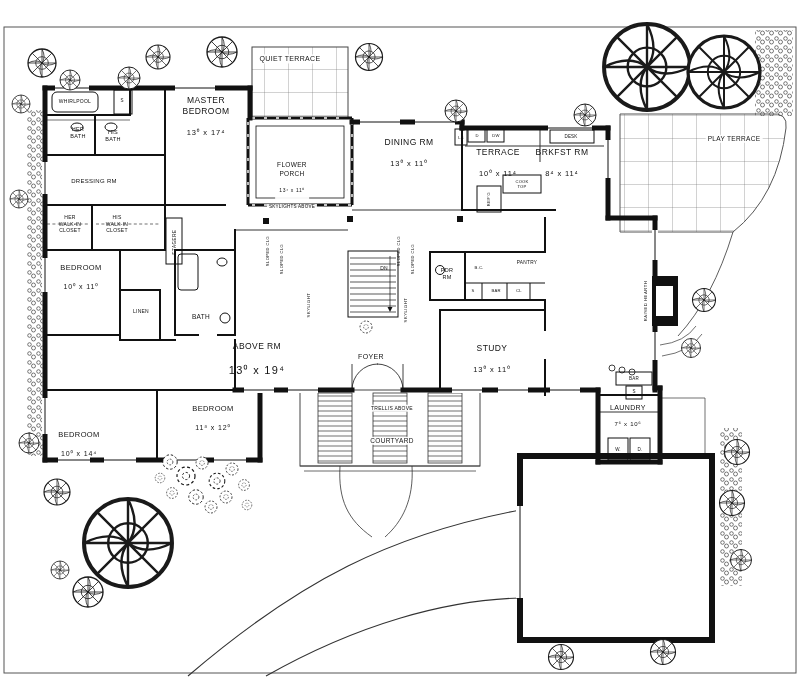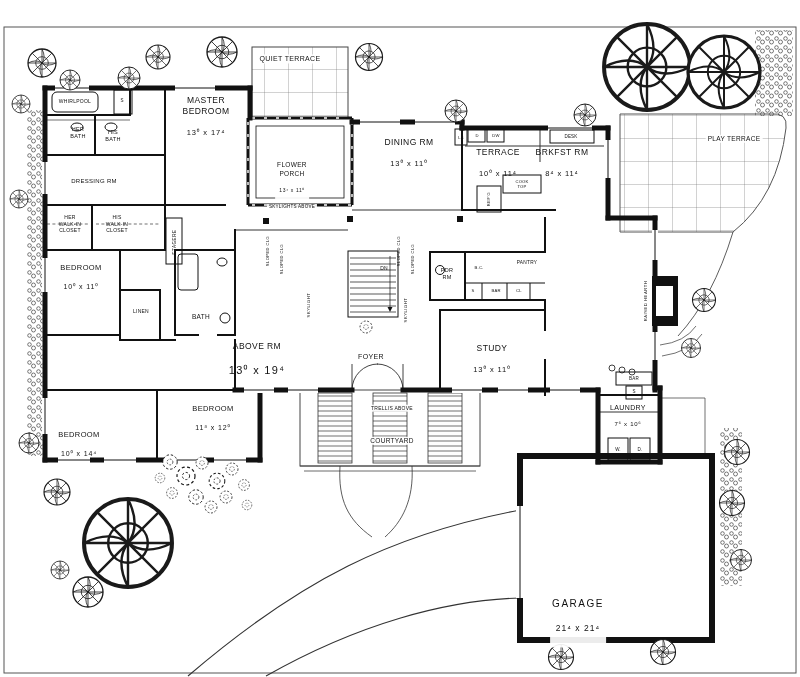--- a/index.html
+++ b/index.html
@@ -396,24 +396,20 @@
   <span class="dm" style="font-size:7px">10⁰ x 14⁴</span>
 </div>
 
 <div class="lbl bg" style="left:392px;top:408px;font-size:5px">TRELLIS ABOVE</div>
 <div class="lbl bg" style="left:392px;top:441px;font-size:6.5px">COURTYARD</div>
 
 <div class="lbl" style="left:628px;top:416px;font-size:7px">
   <span class="nm">LAUNDRY</span>
   <span class="dm" style="font-size:6px">7⁶ x 10⁶</span>
 </div>
-<div class="lbl bg" style="left:578px;top:616px;font-size:10px;letter-spacing:.15em">
-  <span class="nm">GARAGE</span>
-  <span class="dm" style="font-size:8.5px">21⁴ x 21⁴</span>
-</div>
 
 <div class="lbl v" style="left:646px;top:301px;font-size:4.2px">RAISED HEARTH</div>
 <div class="lbl v" style="left:309px;top:305px;font-size:4.2px">SKYLIGHT</div>
 <div class="lbl v" style="left:406px;top:310px;font-size:4.2px">SKYLIGHT</div>
 <div class="lbl v" style="left:268px;top:251px;font-size:4px">SLOPED CLG</div>
 <div class="lbl v" style="left:282px;top:259px;font-size:4px">SLOPED CLG</div>
 <div class="lbl v" style="left:399px;top:251px;font-size:4px">SLOPED CLG</div>
 <div class="lbl v" style="left:413px;top:259px;font-size:4px">SLOPED CLG</div>
 
 <div class="lbl" style="left:384px;top:268px;font-size:5px">DN</div>

